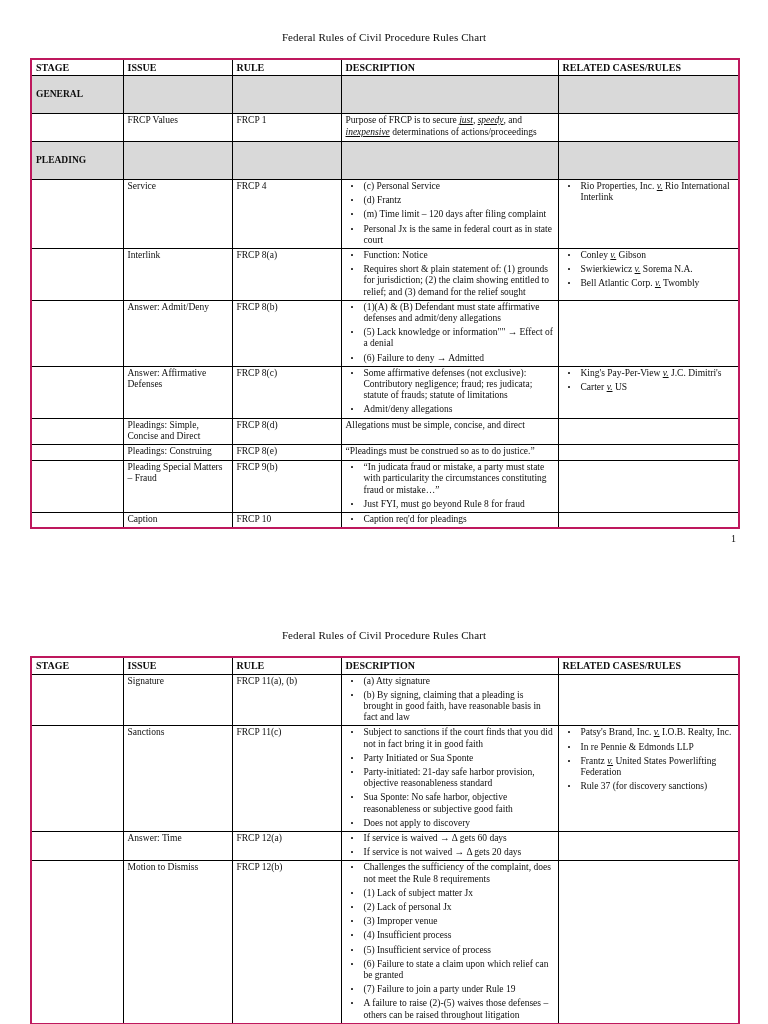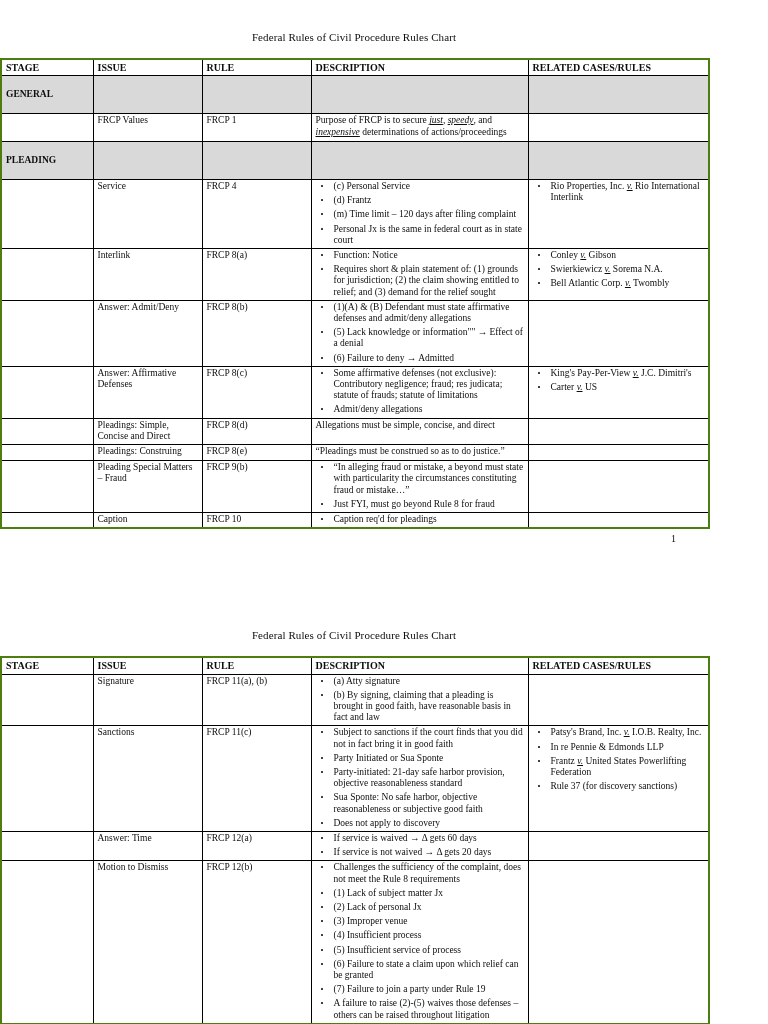--- a/index.html
+++ b/index.html
@@ -3,33 +3,34 @@
 <meta charset="utf-8">
 <style>
   * { margin: 0; padding: 0; box-sizing: border-box; }
   html, body {
     width: 768px; height: 1024px;
     background: #ffffff;
     overflow: hidden;
     font-family: "Liberation Serif", "DejaVu Serif", serif;
     color: #0d0d0d;
   }
-  .page { width: 708px; }
+  .page { width: 768px; }
   .page-1 { padding-top: 31px; }
   .doc-title {
     text-align: center;
     font-size: 11px;
     line-height: 13px;
     margin-bottom: 14px;
     letter-spacing: 0.1px;
   }
   .rules-table {
+    margin-left: 30px;
     width: 708px;
     border-collapse: collapse;
-    border: 2px solid #4d7c0f;
+    border: 2px solid #be185d;
     table-layout: fixed;
   }
   .rules-table th, .rules-table td {
     border: 1px solid #000;
     vertical-align: top;
     font-size: 9.5px;
     line-height: 11.2px;
     padding: 1px 4px 2px 4px;
     overflow: hidden;
   }
@@ -236,21 +237,21 @@
             </td>
             <td></td>
           </tr>
           <tr>
             <td></td>
             <td><span>Pleading Special Matters – Fraud</span></td>
             <td><span>FRCP 9(b)</span></td>
             <td>
               <div class="bullet-item">
                 <span class="bullet-marker">•</span>
-                <span class="bullet-text"><span>“In alleging fraud or mistake, a beyond must state with particularity the circumstances constituting fraud or mistake…”</span></span>
+                <span class="bullet-text"><span>“In judicata fraud or mistake, a party must state with particularity the circumstances constituting fraud or mistake…”</span></span>
               </div>
               <div class="bullet-item">
                 <span class="bullet-marker">•</span>
                 <span class="bullet-text"><span>Just FYI, must go beyond Rule 8 for fraud</span></span>
               </div>
             </td>
             <td></td>
           </tr>
           <tr>
             <td></td>

